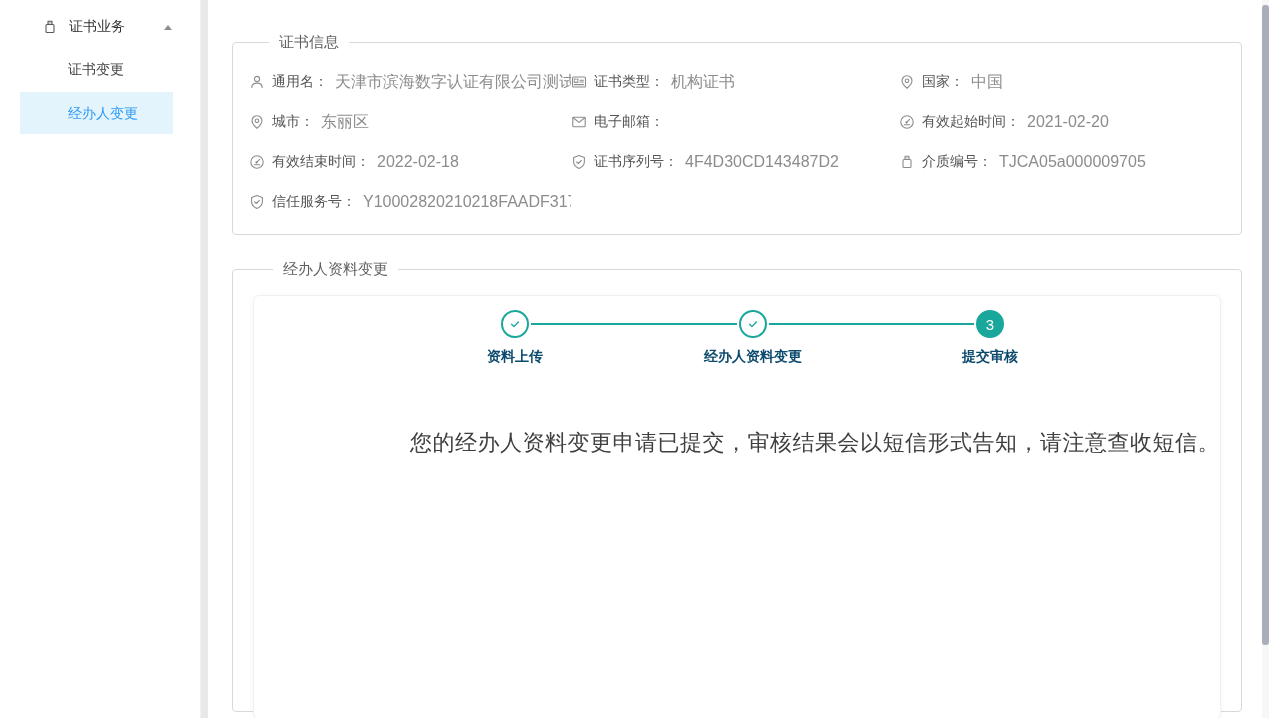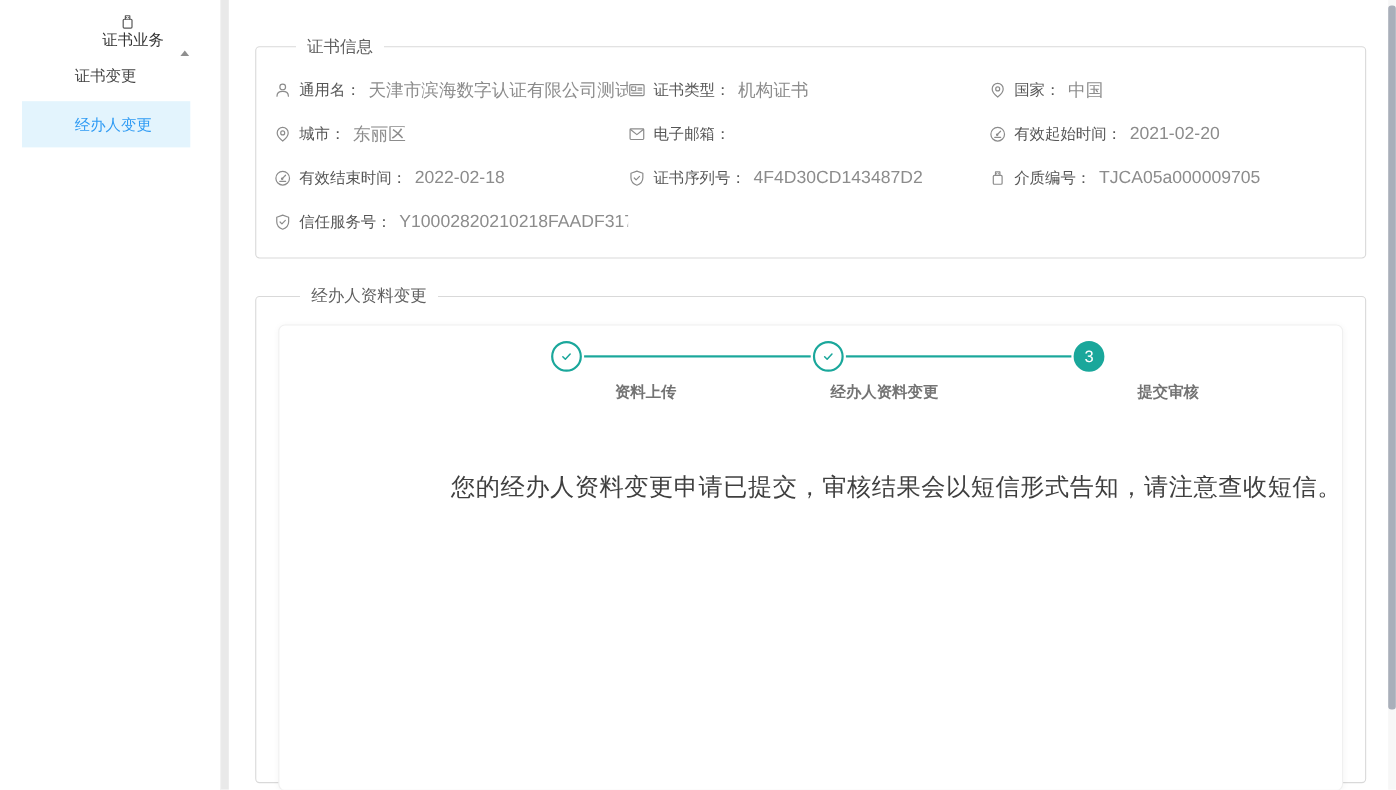--- a/index.html
+++ b/index.html
@@ -2,21 +2,21 @@
 <html><head>
 <meta charset="utf-8">
 <style>
   * { margin:0; padding:0; box-sizing:border-box; }
   html,body { width:1269px; height:718px; background:#fff; overflow:hidden;
     font-family:"Liberation Sans","DejaVu Sans",sans-serif; }
   .app { position:relative; width:1269px; height:718px; background:#fff; }
 
   
   .sidebar { position:absolute; left:0; top:0; width:200px; height:100%; background:#fff; }
-  .menu-header { height:30px; margin-top:12px; display:flex; align-items:center; padding-left:42px; cursor:pointer;flex-direction:column; }
+  .menu-header { height:30px; margin-top:12px; display:flex; align-items:center; padding-left:42px; cursor:pointer; }
   .menu-header .micn { width:16px; height:16px; margin-right:11px; display:inline-flex; }
   .menu-header .mtxt { font-size:14px; color:#333; }
   .caret-up { margin-left:auto; margin-right:28px; width:0; height:0;
     border-left:4px solid transparent; border-right:4px solid transparent; border-bottom:5px solid #8f8f8f; }
   .menu-sub { height:42px; line-height:42px; padding-left:68px; font-size:14px; color:#444; cursor:pointer; }
   .menu-sub.first { margin-top:6px; }
   .menu-sub.active { margin:2px 27px 0 20px; padding-left:48px; background:#e3f4fd; color:#2f9bf4; }
 
   .v-divider { position:absolute; left:200px; top:0; width:8px; height:100%; background:#e9e9e9; border-left:1px solid #f2f2f2; }
 
@@ -48,21 +48,21 @@
   .stepper { position:relative; height:88px; }
   .step-circle { position:absolute; top:14px; width:28px; height:28px; border-radius:50%;
     display:flex; align-items:center; justify-content:center; }
   .step-circle.done { background:#fff; border:2px solid #1aa79b; }
   .step-circle.done svg { width:14px; height:14px; fill:none; stroke:#1aa79b; stroke-width:1.6; stroke-linecap:round; stroke-linejoin:round; }
   .step-circle.active { background:#1aa79b; border:2px solid #1aa79b; color:#fff; font-size:15px; }
   .s1 { left:247px; } .s2 { left:485px; } .s3 { left:722px; }
   .step-line { position:absolute; top:27px; height:2px; background:#1aa79b; }
   .l1 { left:277px; width:206px; }
   .l2 { left:515px; width:205px; }
-  .step-label { position:absolute; top:52px; width:200px; text-align:right; font-size:14px; font-weight:600; color:#737373; }
+  .step-label { position:absolute; top:52px; width:200px; text-align:center; font-size:14px; font-weight:600; color:#0c4a6e; }
   .sl1 { left:161px; } .sl2 { left:399px; } .sl3 { left:636px; }
 
   .result-message { margin-top:44px; text-align:right; font-size:22px; color:#3f3f3f; letter-spacing:0.5px; }
 </style>
 </head>
 <body>
 
 <div class="app">
 
   <div class="sidebar">

